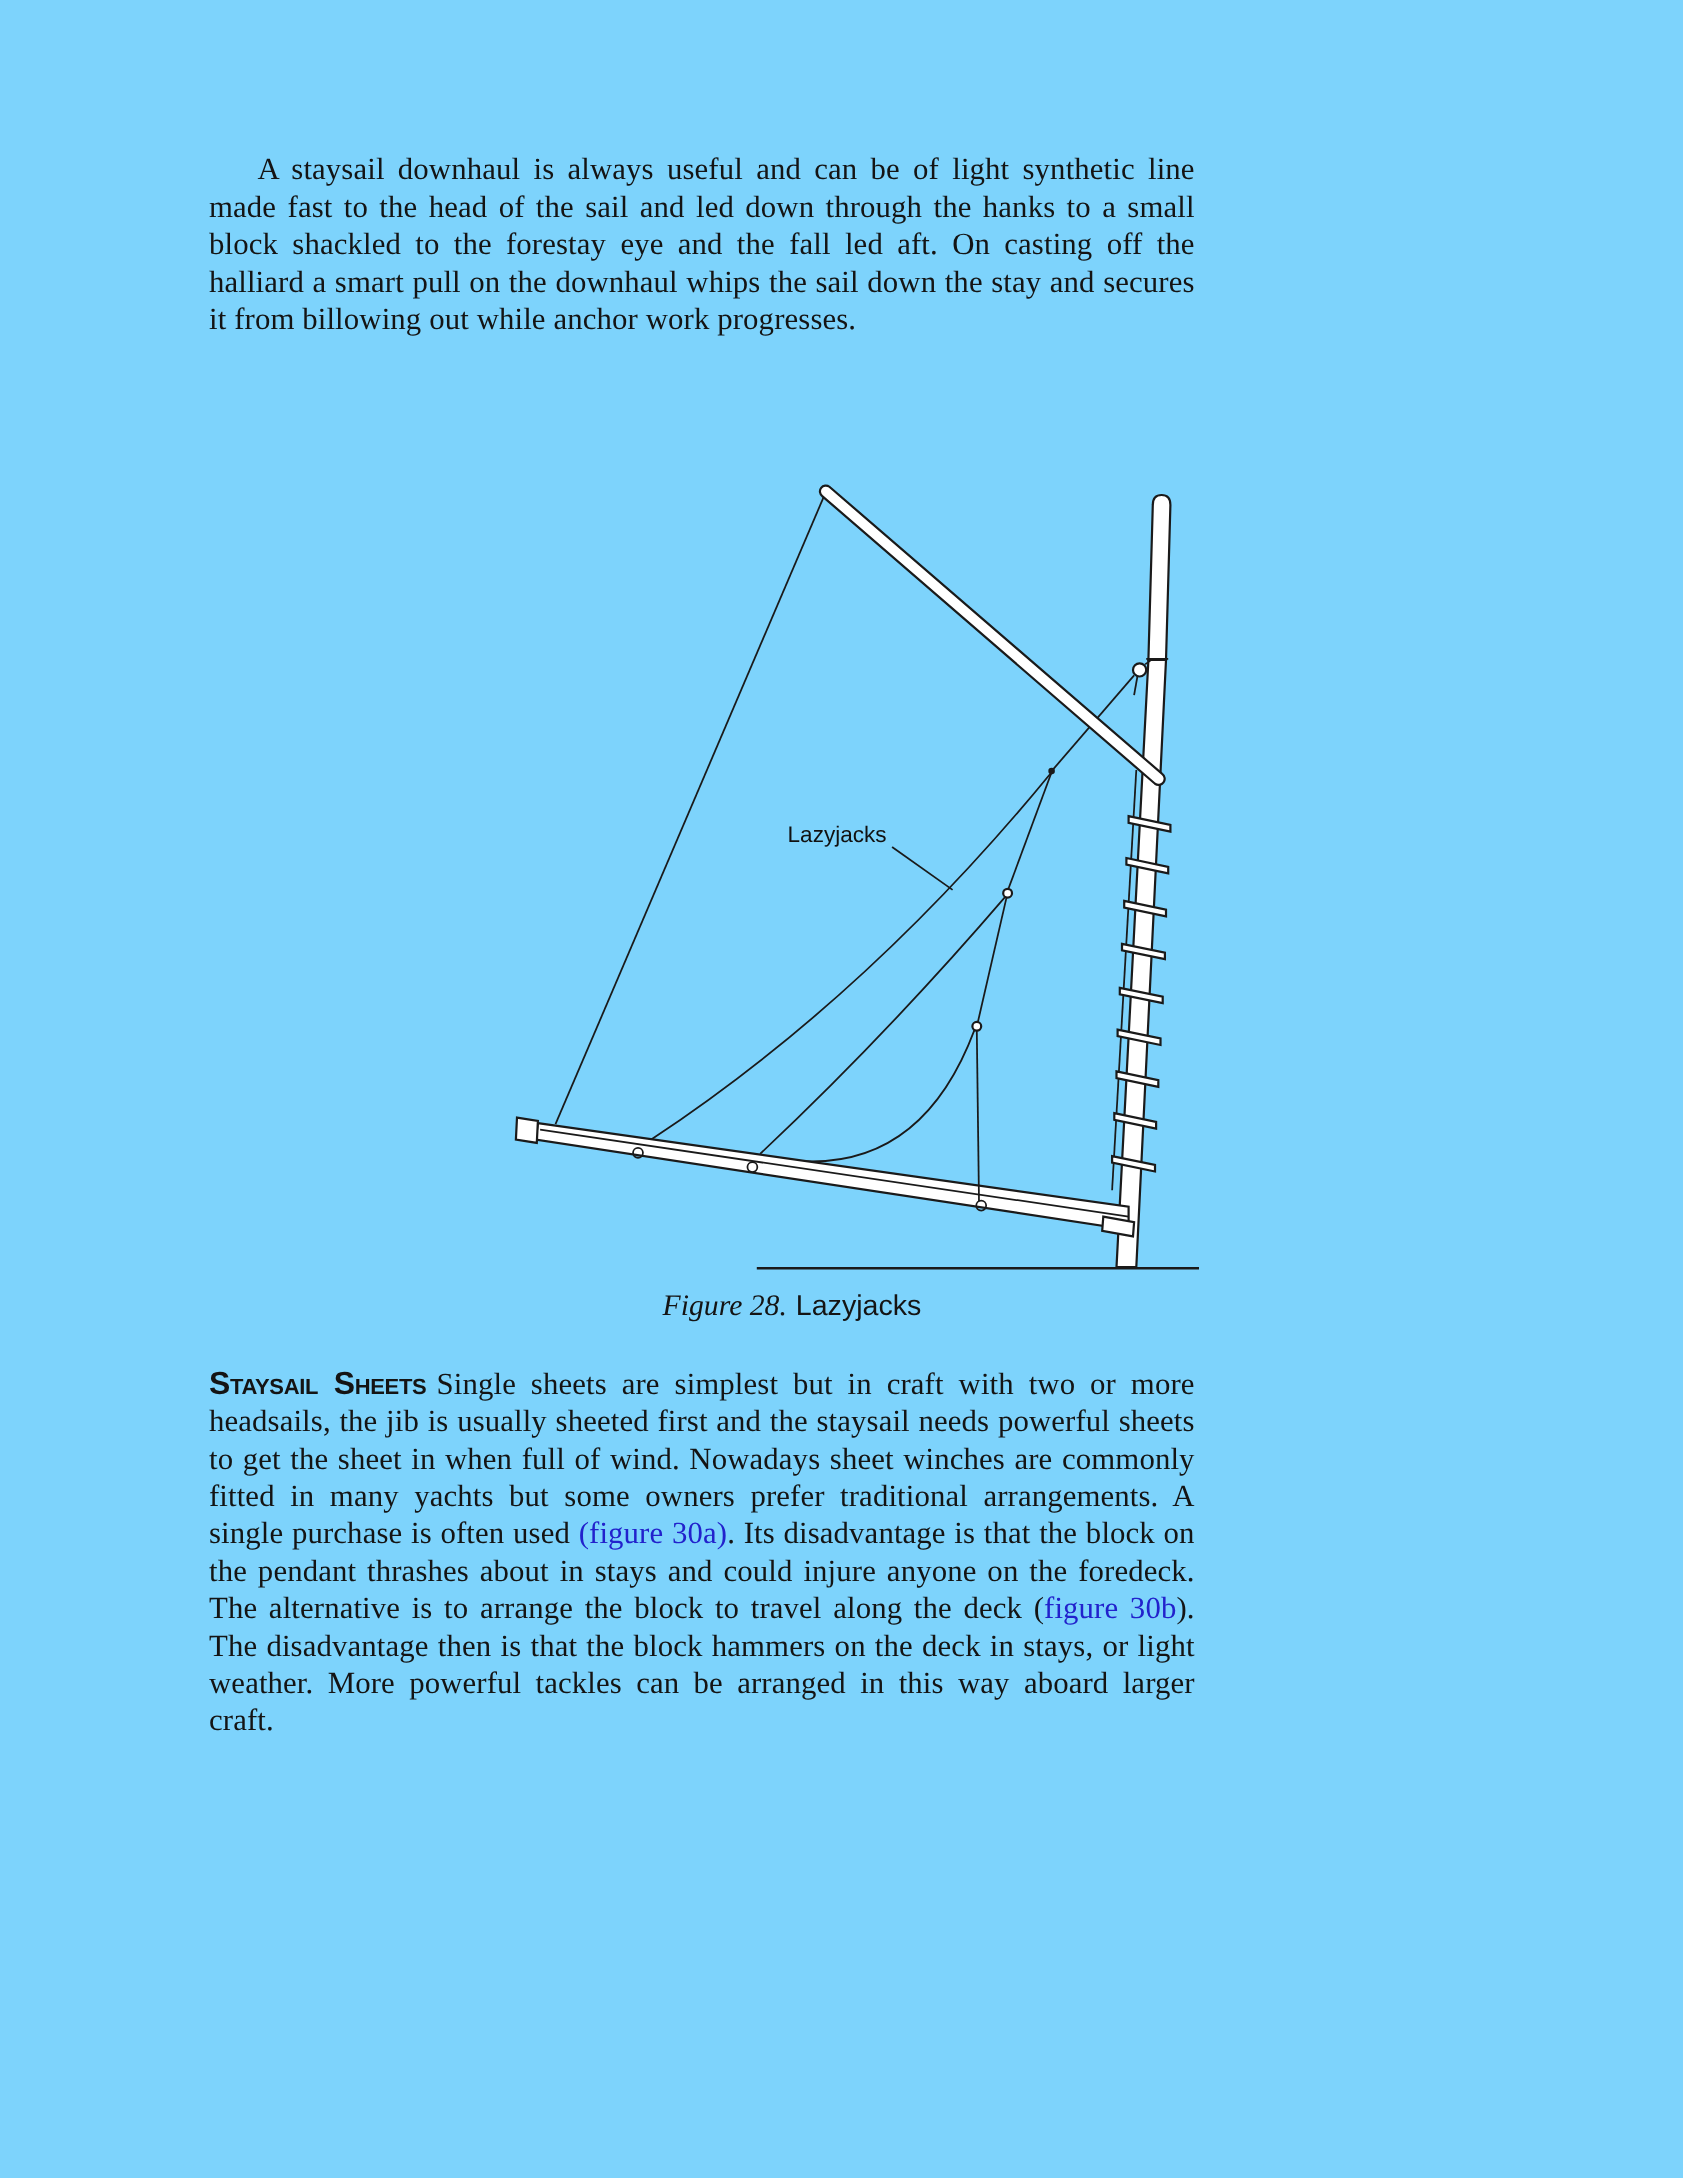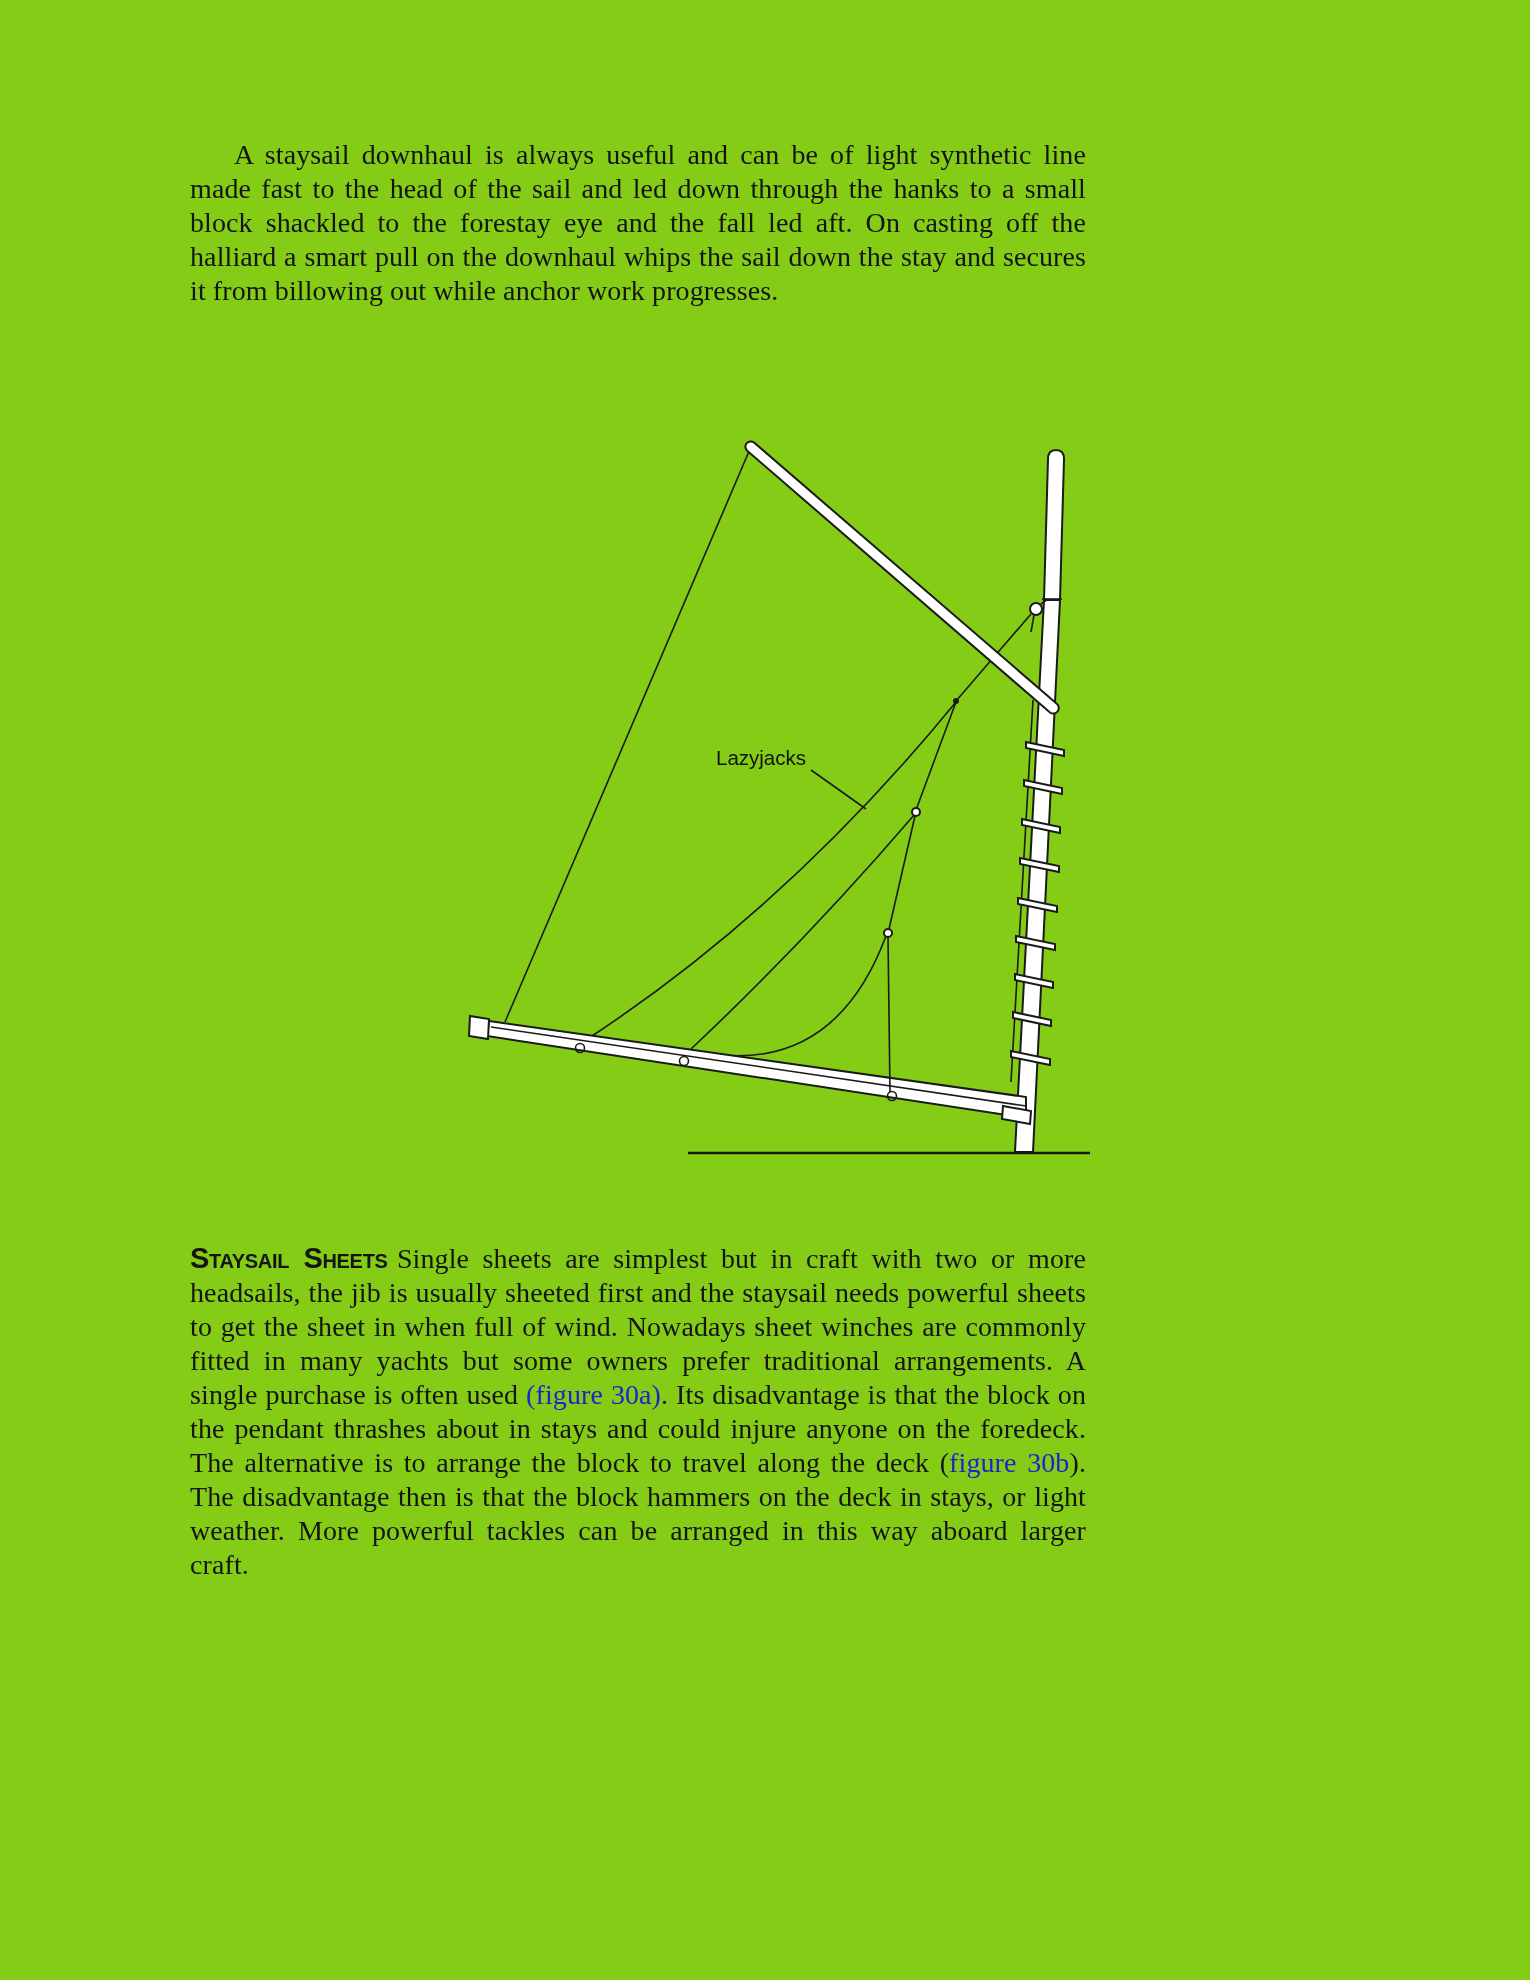--- a/index.html
+++ b/index.html
@@ -4,21 +4,21 @@
 <style>
   html, body { margin: 0; padding: 0; }
   body {
     width: 1530px; height: 1980px;
     background: #ffffff;
     font-family: "Liberation Serif", serif;
     color: #141414;
     position: relative;
     overflow: hidden;
   }
-  .page { position: absolute; inset: 0; background: #84cc16; }
+  .page { position: absolute; inset: 0; background: #7dd3fc; }
   .body-text {
     position: absolute;
     left: 190px;
     width: 896px;
     margin: 0;
     font-size: 28px;
     line-height: 34px;
     text-align: justify;
     color: #141414;
     letter-spacing: 0.1px;
@@ -125,16 +125,17 @@
       <polygon class="ink-spar" points="1013,1012 1051,1020 1051,1026 1013,1018"></polygon>
       <polygon class="ink-spar" points="1011,1051 1050,1059 1050,1065 1011,1057"></polygon>
     </g>
 
     <line class="ink-line" style="stroke-width:2.4" x1="688" y1="1153" x2="1090" y2="1153"></line>
 
     <text class="fig-label-text" x="806" y="765" text-anchor="end">Lazyjacks</text>
     <line class="ink-line" x1="811" y1="770" x2="866" y2="809"></line>
   </svg>
 
+  <div class="fig-caption"><span class="caption-num">Figure 28.</span><span class="caption-title">Lazyjacks</span></div>
 
   <p class="body-text" style="top:1241px"><span class="runin-heading">Staysail Sheets</span><span>Single sheets are simplest but in craft with two or more headsails, the jib is usually sheeted first and the staysail needs powerful sheets to get the sheet in when full of wind. Nowadays sheet winches are commonly fitted in many yachts but some owners prefer traditional arrangements. A single purchase is often used </span><a class="fig-link">(figure 30a)</a><span>. Its disadvantage is that the block on the pendant thrashes about in stays and could injure anyone on the foredeck. The alternative is to arrange the block to travel along the deck (</span><a class="fig-link">figure 30b</a><span>). The disadvantage then is that the block hammers on the deck in stays, or light weather. More powerful tackles can be arranged in this way aboard larger craft.</span></p>
 
 </div>
 
 </body></html>

